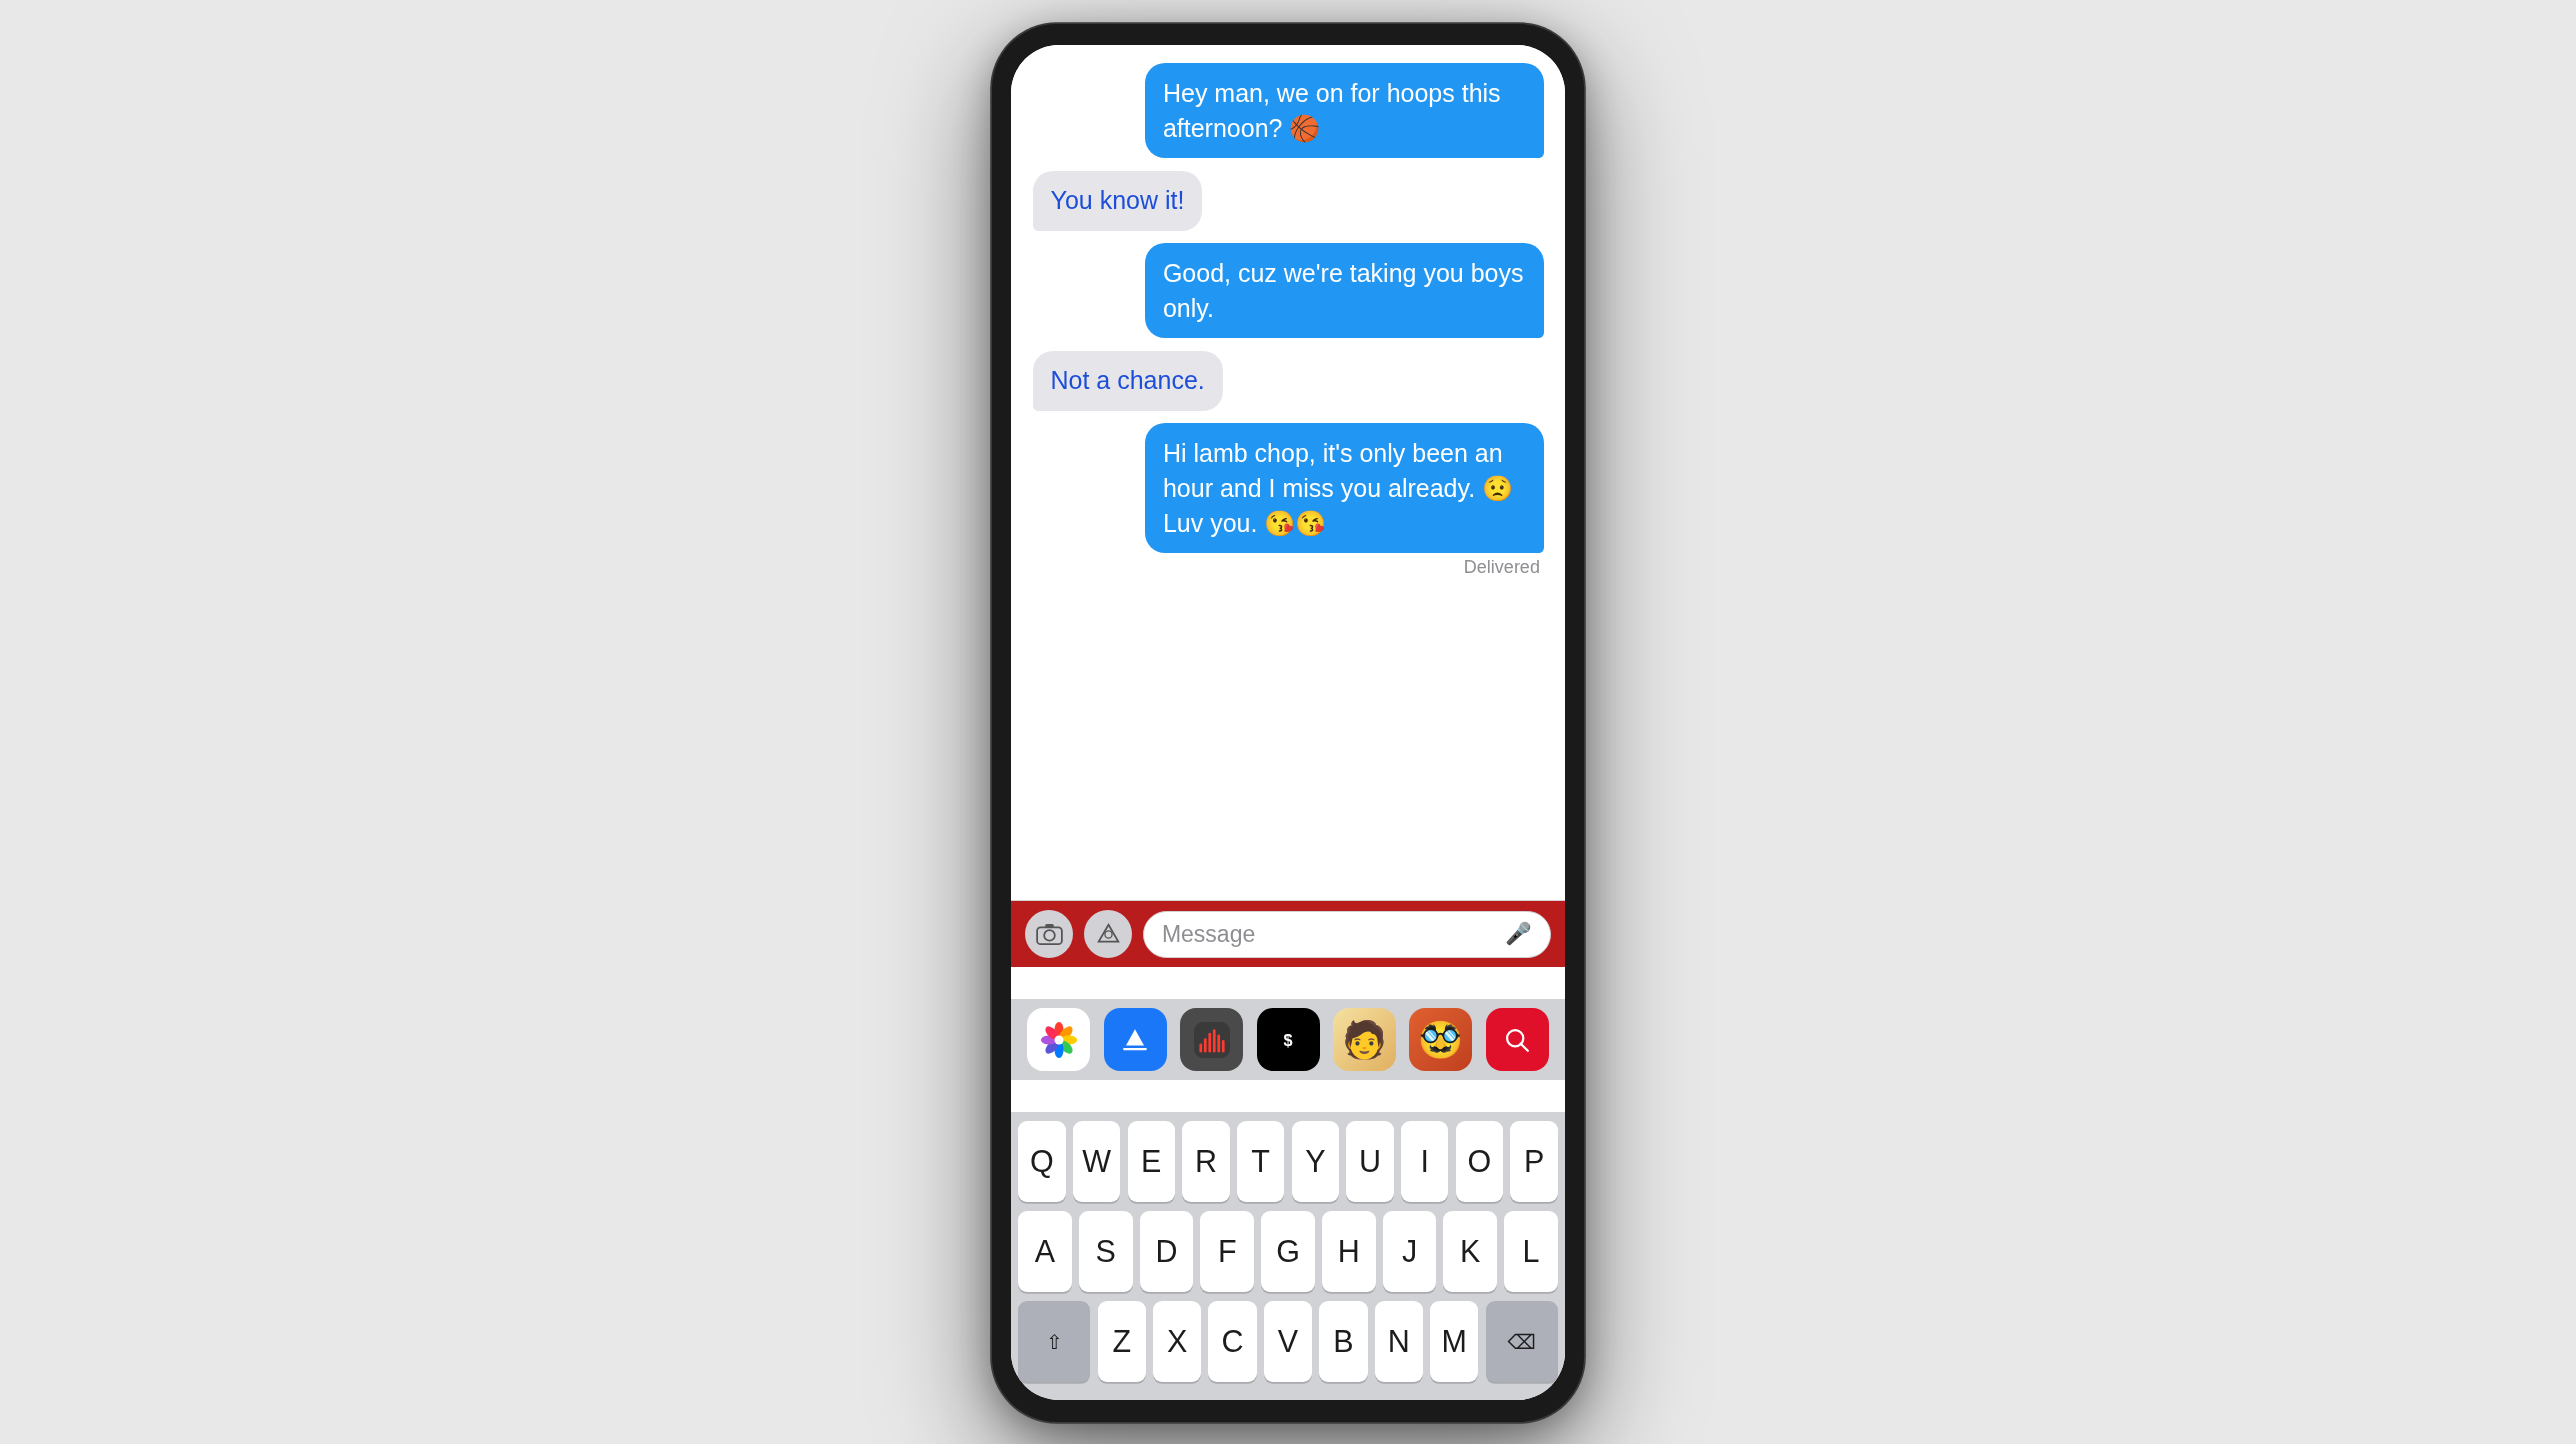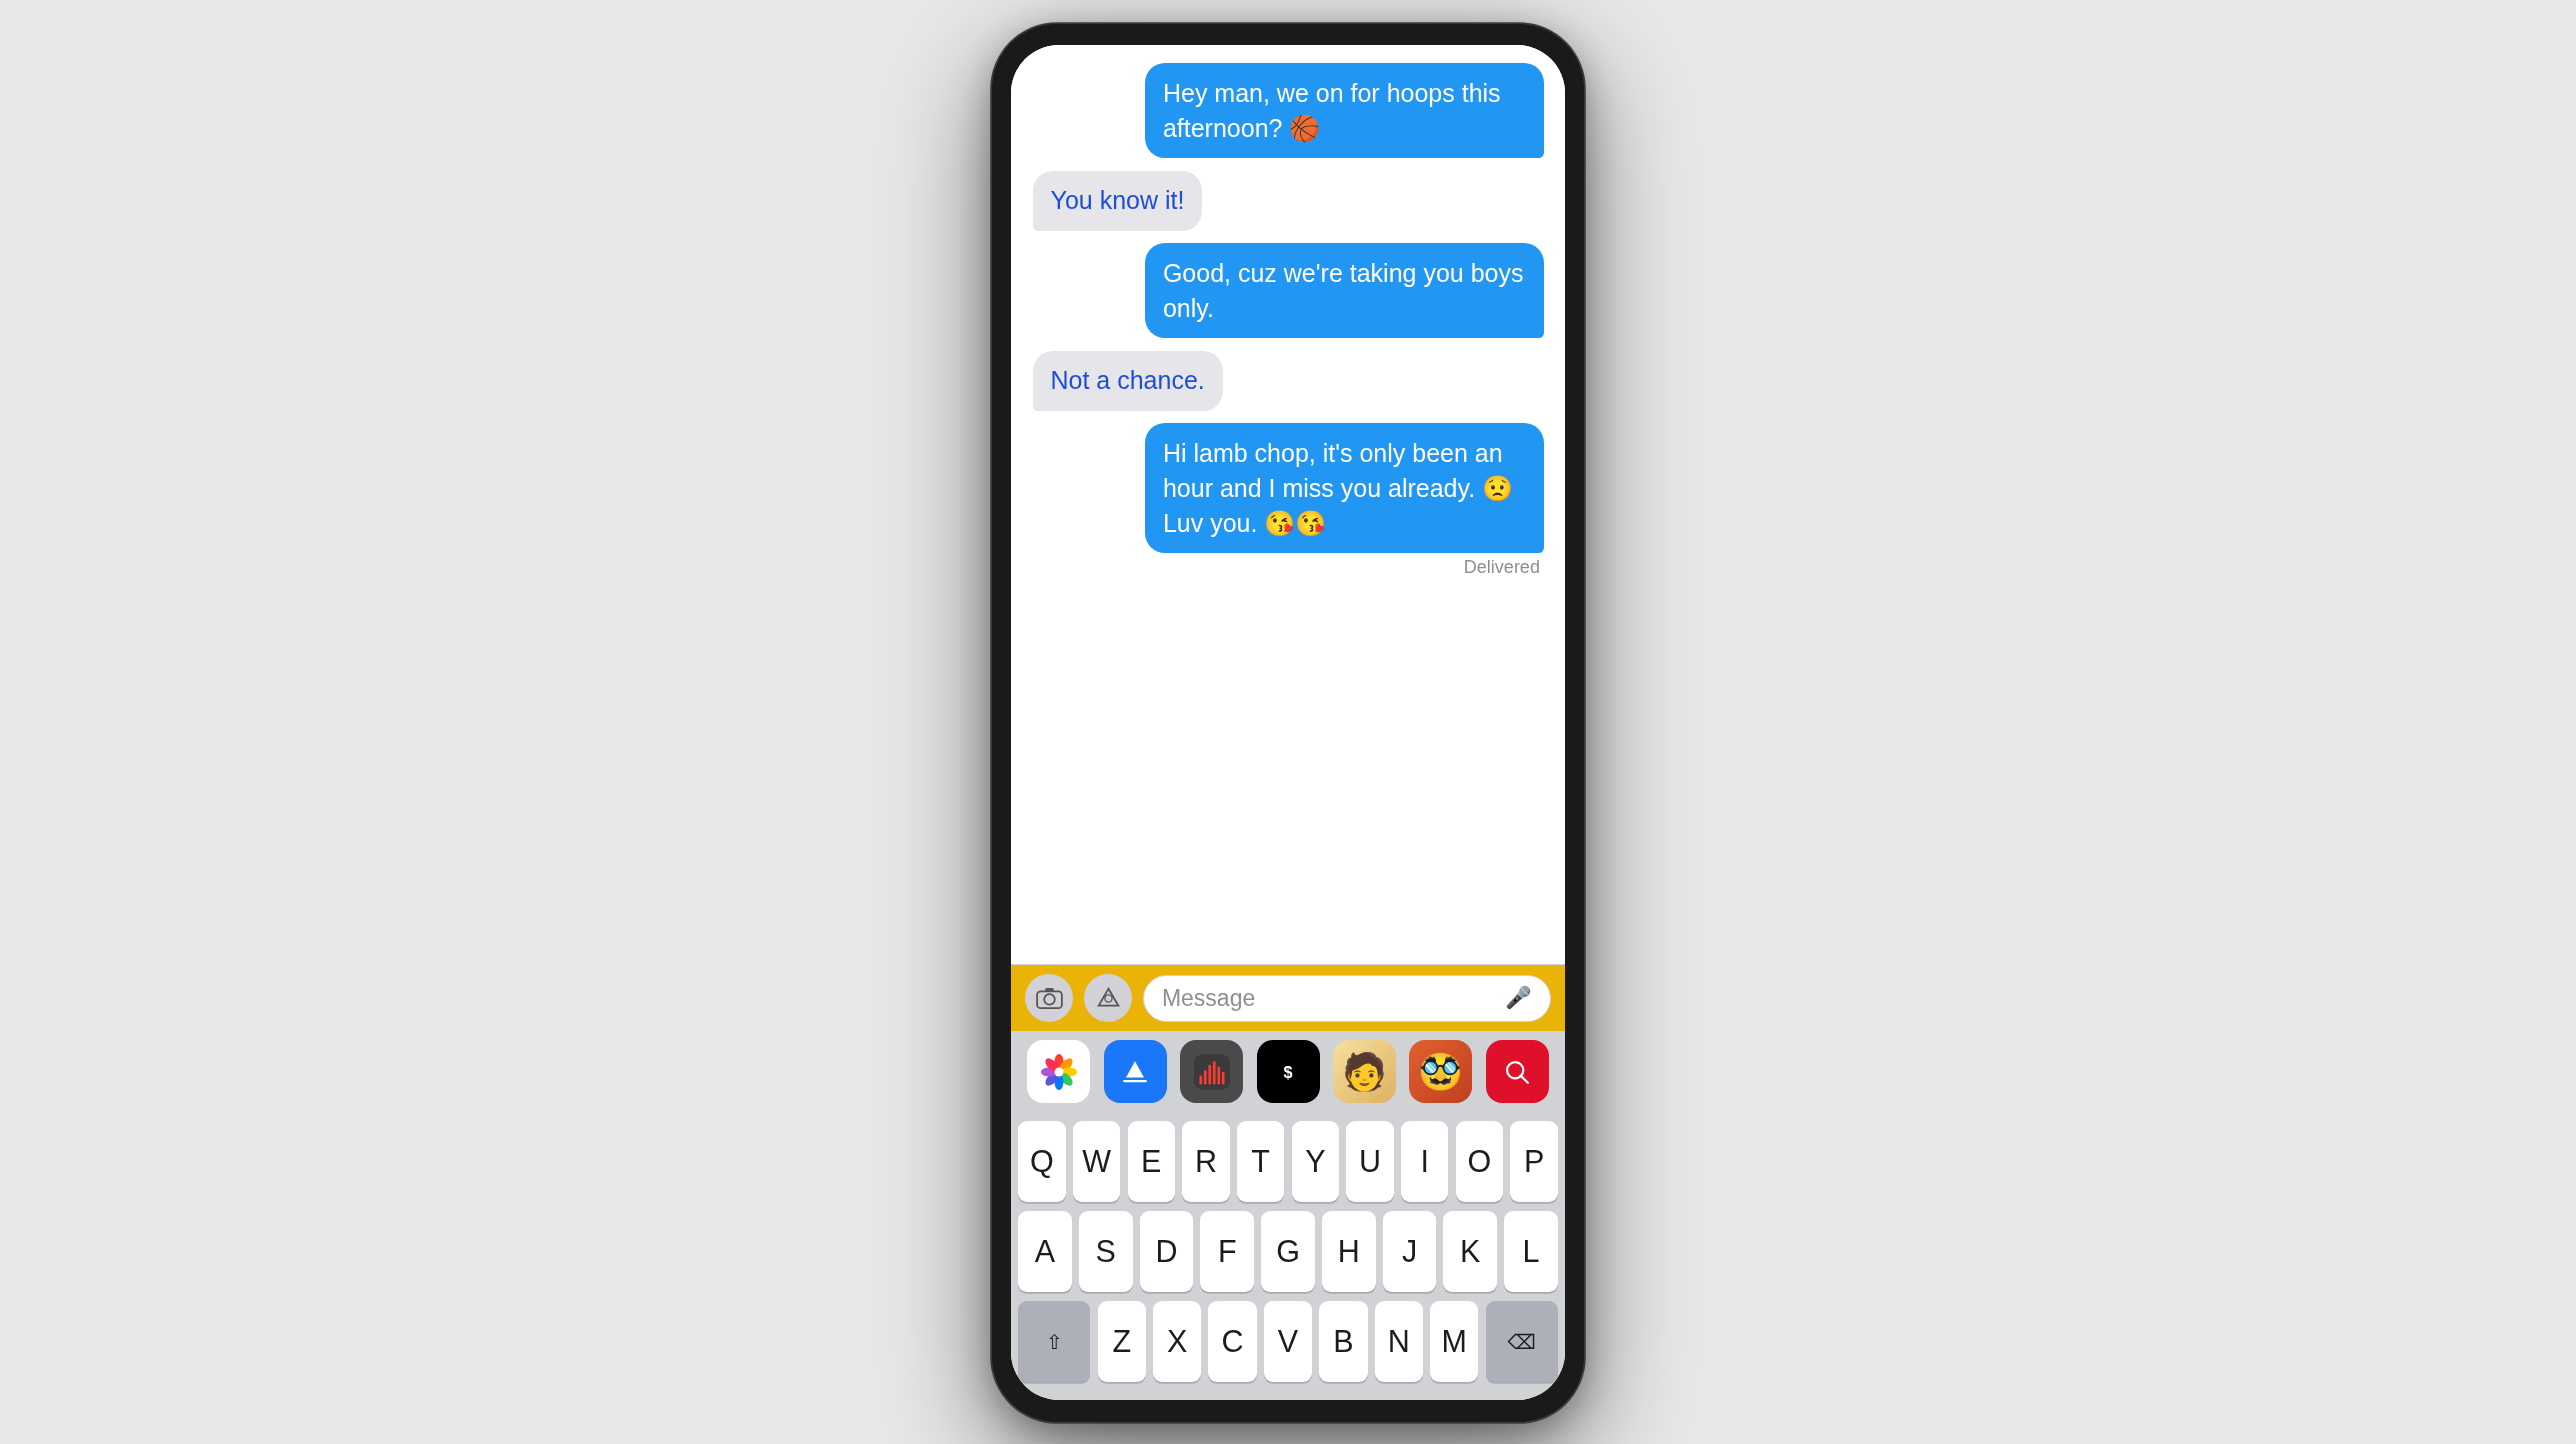--- a/index.html
+++ b/index.html
@@ -44,20 +44,21 @@
     
     .screen {
       width: 554px;
       height: 1355px;
       margin-top: 21.5px;
       background: #ffffff;
       border-radius: 48px;
       overflow: hidden;
       display: flex;
       flex-direction: column;
+      gap: 32px;
     }
 
     
     .messages-area {
       flex: 1;
       background: #ffffff;
       padding: 18px 21.5px;
       display: flex;
       flex-direction: column;
       gap: 12.5px;
@@ -102,21 +103,21 @@
     .delivered-label {
       font-size: 18px;
       color: #8e8e93;
       margin-top: 3.6px;
       margin-right: 3.6px;
       text-align: right;
     }
 
     
     .input-area {
-      background: #eab308;
+      background: #b91c1c;
       padding: 9px 14.3px;
       display: flex;
       align-items: center;
       gap: 10.8px;
       border-top: 0.9px solid #d1d1d6;
     }
 
     .input-icon {
       width: 48px;
       height: 48px;

